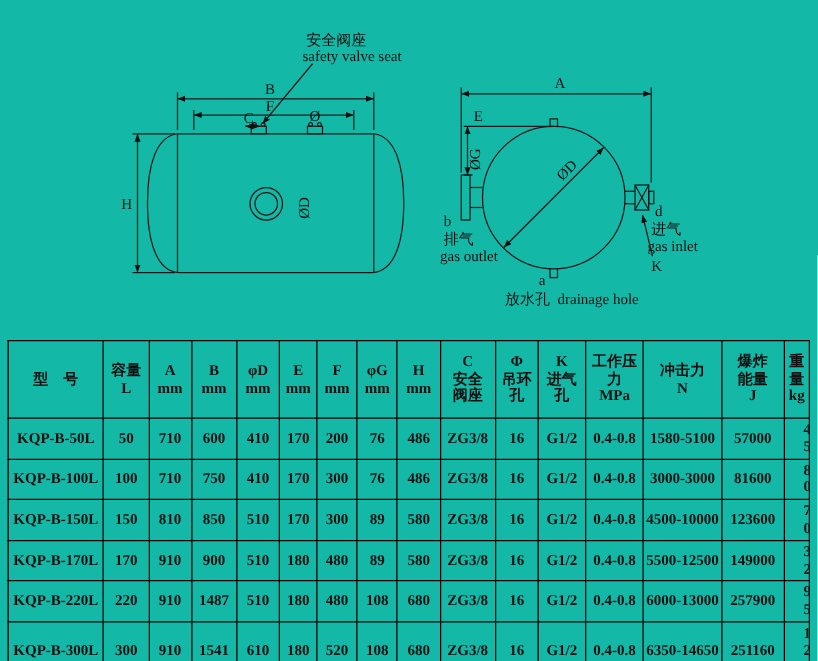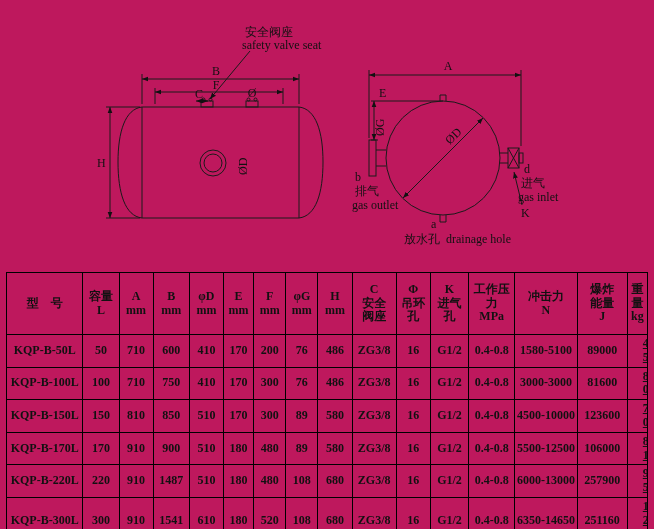--- a/index.html
+++ b/index.html
@@ -1,21 +1,21 @@
 <!DOCTYPE html>
 <html><head>
 <meta charset="utf-8">
 <style>
   * { box-sizing: border-box; }
   html, body { margin: 0; padding: 0; background: #ffffff; }
   .page {
     position: relative;
     width: 654px;
     height: 529px;
-    background: #be185d;
+    background: #14b8a6;
     font-family: "Liberation Serif", "DejaVu Serif", serif;
     color: #111;
     overflow: hidden;
   }
   .drawings { display: block; }
   svg text {
     font-family: "Liberation Serif", "DejaVu Serif", serif;
     fill: #111;
     stroke: none;
   }
@@ -33,21 +33,21 @@
     text-align: center;
     vertical-align: middle;
     font-size: 12px;
     line-height: 1.15;
     padding: 2px 1px;
     font-weight: bold;
     overflow: hidden;
   }
   .spec th { height: 62px; }
   .spec td { height: 28px; }
-  .spec td:last-child { word-break: break-all; padding: 2px 15px; text-decoration: underline; }
+  .spec td:last-child { word-break: break-all; padding: 2px 15px; }
 </style>
 </head>
 <body>
 
 <div class="page">
 
   <svg class="drawings" width="654" height="268" viewBox="0 0 654 268" xmlns="http://www.w3.org/2000/svg">
     <defs>
       <marker id="arr" viewBox="0 0 10 10" refX="9" refY="5" markerWidth="7" markerHeight="7" orient="auto-start-reverse">
         <path d="M0,1.5 L9,5 L0,8.5 z" fill="#111"></path>
@@ -210,21 +210,21 @@
           <td>410</td>
           <td>170</td>
           <td>200</td>
           <td>76</td>
           <td>486</td>
           <td>ZG3/8</td>
           <td>16</td>
           <td>G1/2</td>
           <td>0.4-0.8</td>
           <td>1580-5100</td>
-          <td>89000</td>
+          <td>57000</td>
           <td>45</td>
         </tr>
         <tr>
           <td>KQP-B-100L</td>
           <td>100</td>
           <td>710</td>
           <td>750</td>
           <td>410</td>
           <td>170</td>
           <td>300</td>
@@ -264,22 +264,22 @@
           <td>510</td>
           <td>180</td>
           <td>480</td>
           <td>89</td>
           <td>580</td>
           <td>ZG3/8</td>
           <td>16</td>
           <td>G1/2</td>
           <td>0.4-0.8</td>
           <td>5500-12500</td>
-          <td>106000</td>
-          <td>81</td>
+          <td>149000</td>
+          <td>32</td>
         </tr>
         <tr>
           <td>KQP-B-220L</td>
           <td>220</td>
           <td>910</td>
           <td>1487</td>
           <td>510</td>
           <td>180</td>
           <td>480</td>
           <td>108</td>

